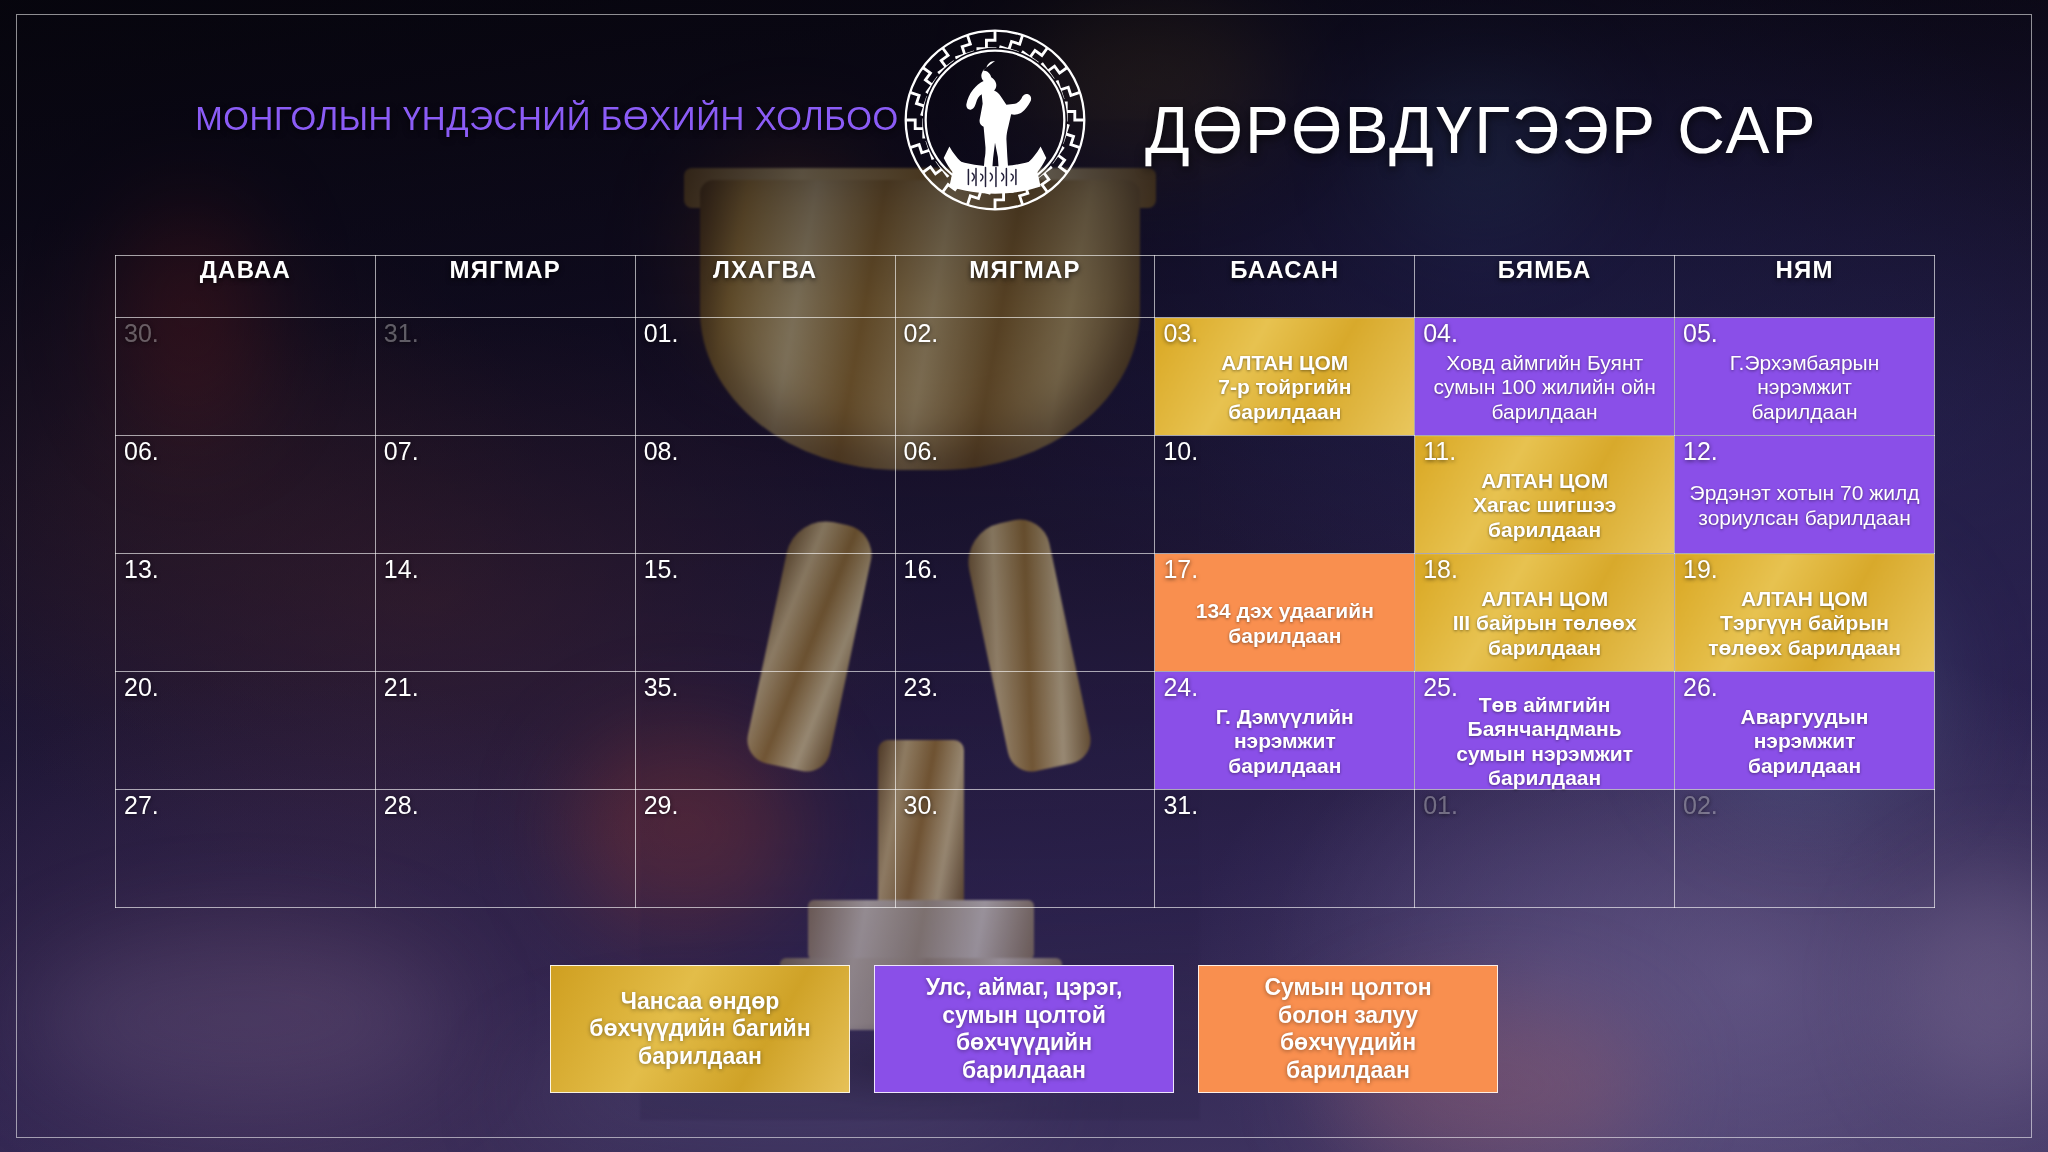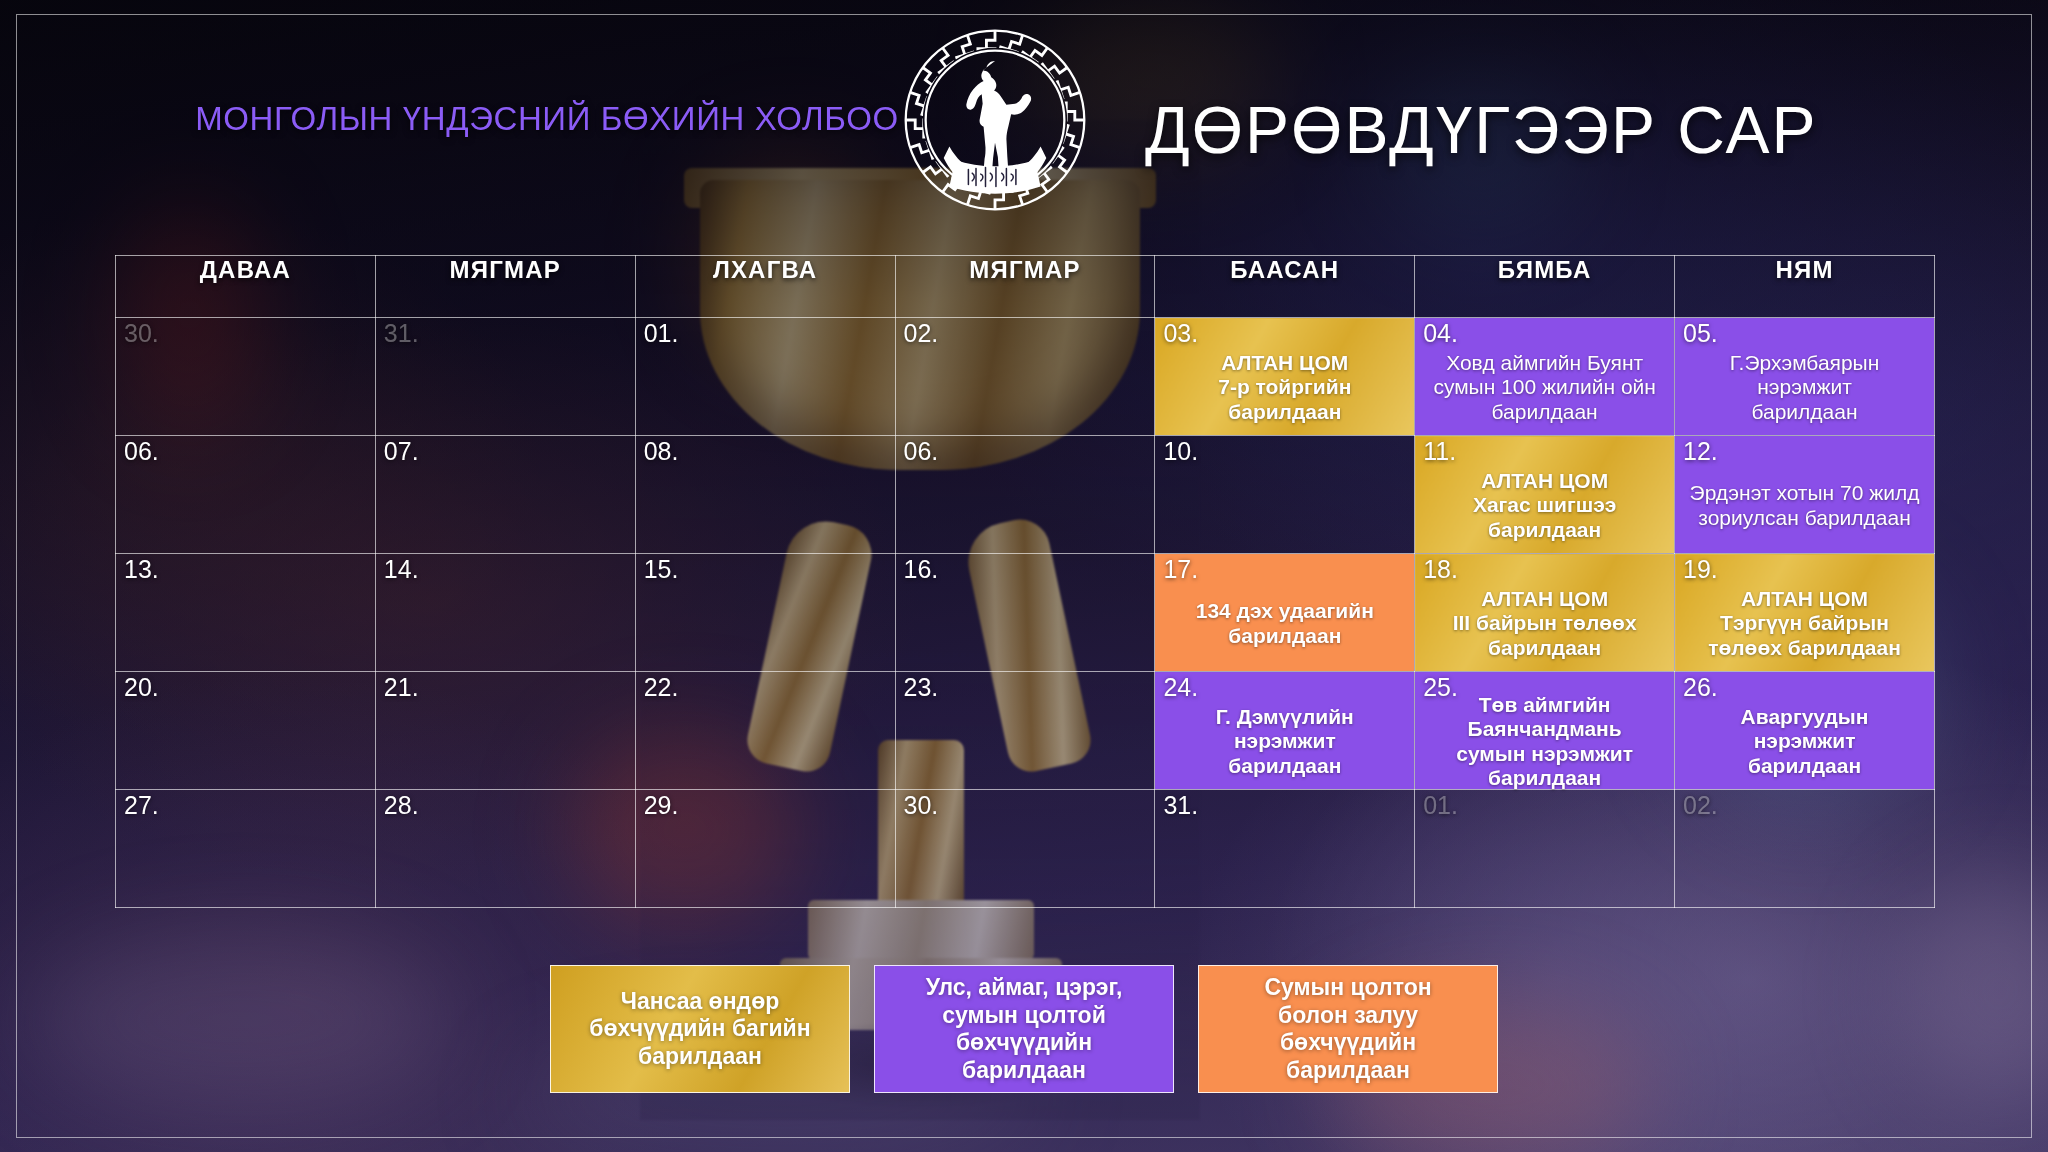--- a/index.html
+++ b/index.html
@@ -407,21 +407,21 @@
           </td>
         </tr>
         <tr>
           <td>
             <div class="daynum">20.</div>
           </td>
           <td>
             <div class="daynum">21.</div>
           </td>
           <td>
-            <div class="daynum">22.</div>
+            <div class="daynum">35.</div>
           </td>
           <td>
             <div class="daynum">23.</div>
           </td>
           <td class="purple">
             <div class="daynum">24.</div>
             <div class="evt bold">Г. Дэмүүлийн<br>нэрэмжит<br>барилдаан</div>
           </td>
           <td class="purple">
             <div class="daynum">25.</div>

